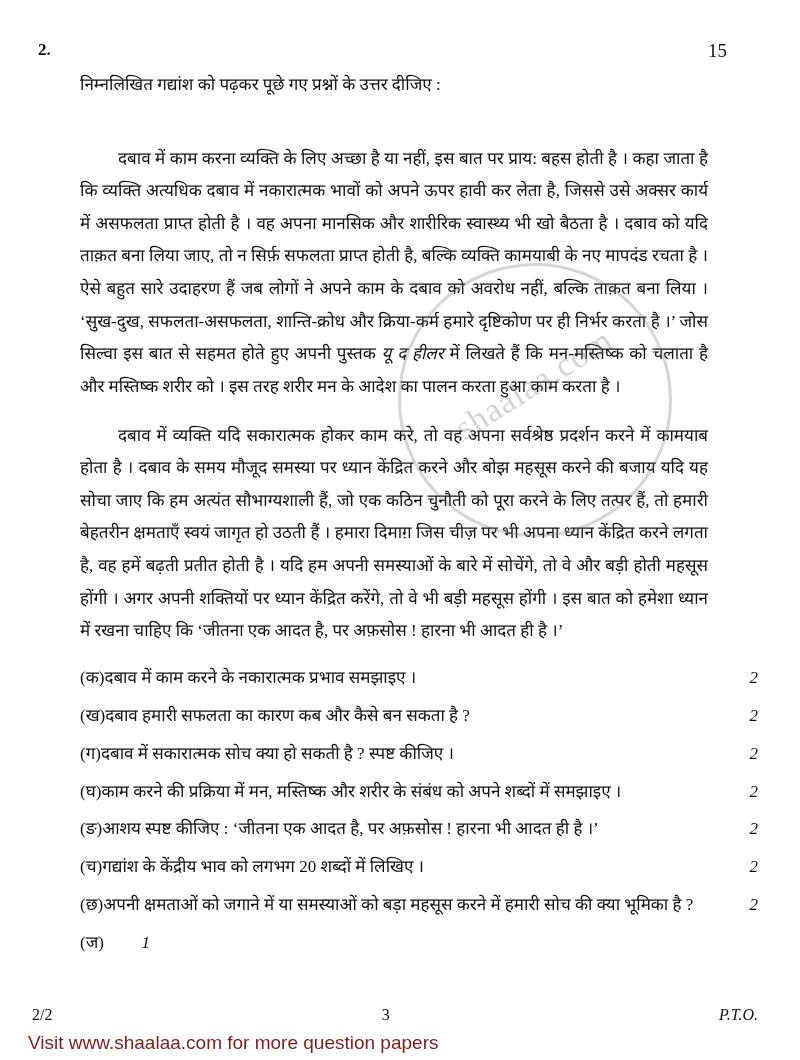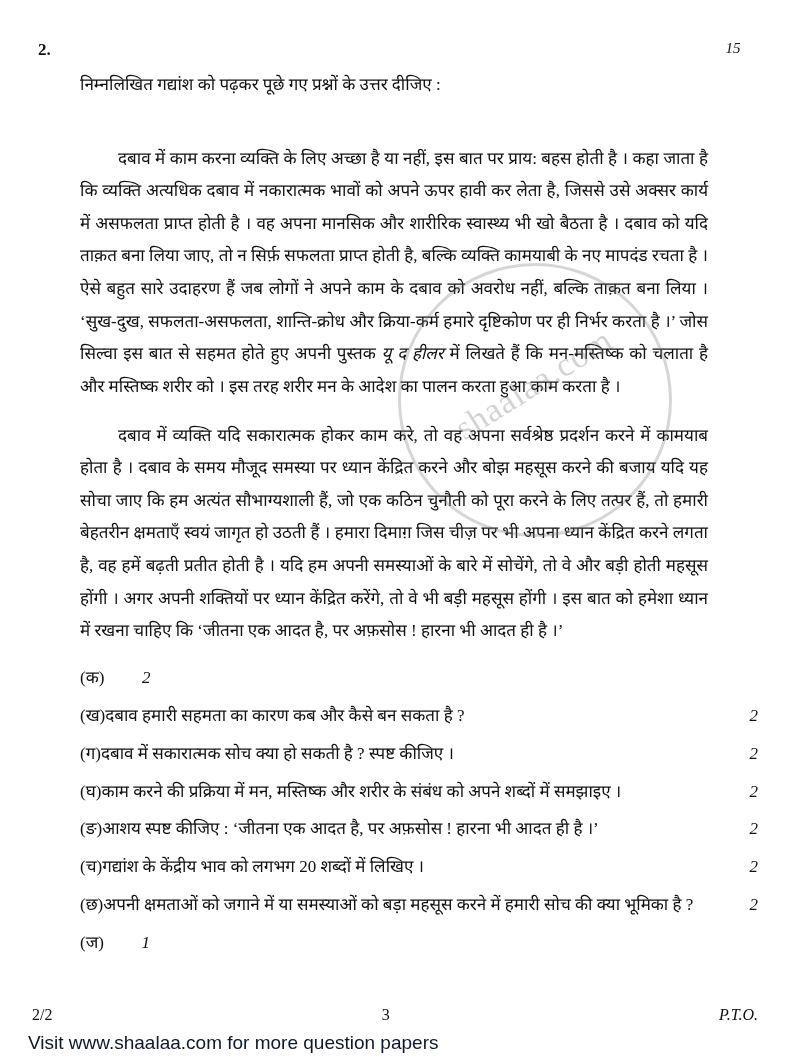--- a/index.html
+++ b/index.html
@@ -71,23 +71,22 @@
     box-sizing: border-box;
   }
   .q-head-text {
     flex: 1 1 auto;
     font-size: 17px;
     line-height: 1.5;
     margin-top: 32px;
   }
   .q-marks {
     flex: 0 0 50px;
-    text-align: center;
-    font-style: italic;
-    font-size: 15px;
+    text-align: left;
+    font-size: 19px;
   }
 
   
   .passage {
     margin-left: 48px;
     margin-right: 50px;
     margin-top: 45px;
   }
   .para {
     text-align: justify;
@@ -158,21 +157,21 @@
     flex: 0 0 auto;
     font-size: 16px;
     font-style: italic;
   }
   .banner {
     position: absolute;
     left: 28px;
     bottom: 6px;
     font-family: "Liberation Sans", sans-serif;
     font-size: 19px;
-    color: #0f172a;
+    color: #7f1d1d;
   }
 </style>
 </head>
 <body>
 
 <div class="page">
 
   <div class="watermark">
     <div class="ring"></div>
     <div class="wm-text">shaalaa.com</div>
@@ -186,26 +185,27 @@
 
   <div class="passage">
     <p class="para"><span>दबाव में काम करना व्यक्ति के लिए अच्छा है या नहीं, इस बात पर प्राय: बहस होती है । कहा जाता है कि व्यक्ति अत्यधिक दबाव में नकारात्मक भावों को अपने ऊपर हावी कर लेता है, जिससे उसे अक्सर कार्य में असफलता प्राप्त होती है । वह अपना मानसिक और शारीरिक स्वास्थ्य भी खो बैठता है । दबाव को यदि ताक़त बना लिया जाए, तो न सिर्फ़ सफलता प्राप्त होती है, बल्कि व्यक्ति कामयाबी के नए मापदंड रचता है । ऐसे बहुत सारे उदाहरण हैं जब लोगों ने अपने काम के दबाव को अवरोध नहीं, बल्कि ताक़त बना लिया । ‘सुख-दुख, सफलता-असफलता, शान्ति-क्रोध और क्रिया-कर्म हमारे दृष्टिकोण पर ही निर्भर करता है ।’ जोस सिल्वा इस बात से सहमत होते हुए अपनी पुस्तक </span><span class="ital">यू द हीलर</span><span> में लिखते हैं कि मन-मस्तिष्क को चलाता है और मस्तिष्क शरीर को । इस तरह शरीर मन के आदेश का पालन करता हुआ काम करता है ।</span></p>
     <p class="para">दबाव में व्यक्ति यदि सकारात्मक होकर काम करे, तो वह अपना सर्वश्रेष्ठ प्रदर्शन करने में कामयाब होता है । दबाव के समय मौजूद समस्या पर ध्यान केंद्रित करने और बोझ महसूस करने की बजाय यदि यह सोचा जाए कि हम अत्यंत सौभाग्यशाली हैं, जो एक कठिन चुनौती को पूरा करने के लिए तत्पर हैं, तो हमारी बेहतरीन क्षमताएँ स्वयं जागृत हो उठती हैं । हमारा दिमाग़ जिस चीज़ पर भी अपना ध्यान केंद्रित करने लगता है, वह हमें बढ़ती प्रतीत होती है । यदि हम अपनी समस्याओं के बारे में सोचेंगे, तो वे और बड़ी होती महसूस होंगी । अगर अपनी शक्तियों पर ध्यान केंद्रित करेंगे, तो वे भी बड़ी महसूस होंगी । इस बात को हमेशा ध्यान में रखना चाहिए कि ‘जीतना एक आदत है, पर अफ़सोस ! हारना भी आदत ही है ।’</p>
   </div>
 
   <div class="subq-list">
 
     <div class="subq">
       <div class="subq-label">(क)</div>
+      <div class="subq-text">दबाव में काम करने के नकारात्मक प्रभाव समझाइए ।</div>
       <div class="subq-marks">2</div>
     </div>
 
     <div class="subq">
       <div class="subq-label">(ख)</div>
-      <div class="subq-text">दबाव हमारी सहमता का कारण कब और कैसे बन सकता है ?</div>
+      <div class="subq-text">दबाव हमारी सफलता का कारण कब और कैसे बन सकता है ?</div>
       <div class="subq-marks">2</div>
     </div>
 
     <div class="subq">
       <div class="subq-label">(ग)</div>
       <div class="subq-text">दबाव में सकारात्मक सोच क्या हो सकती है ? स्पष्ट कीजिए ।</div>
       <div class="subq-marks">2</div>
     </div>
 
     <div class="subq multiline">

